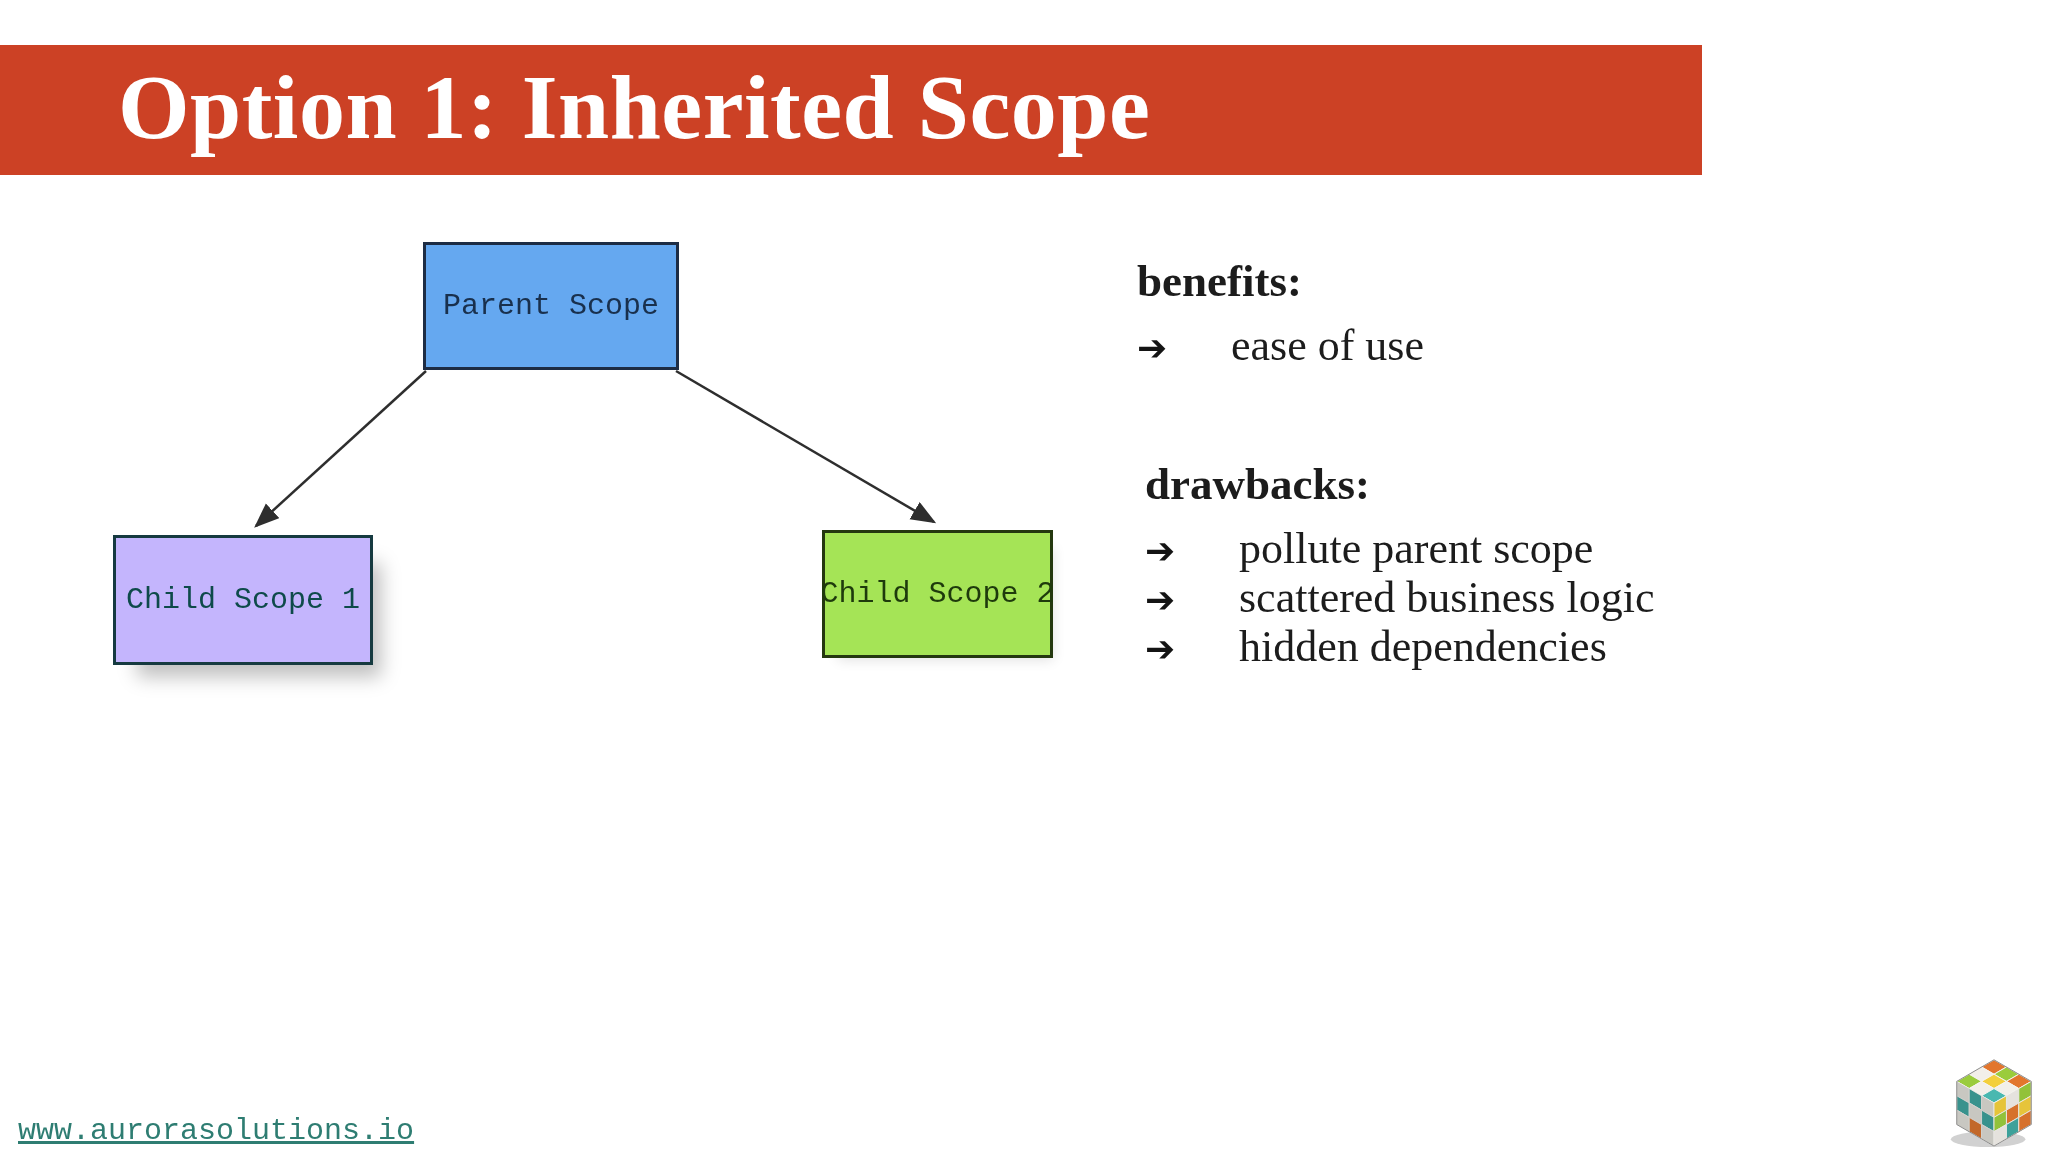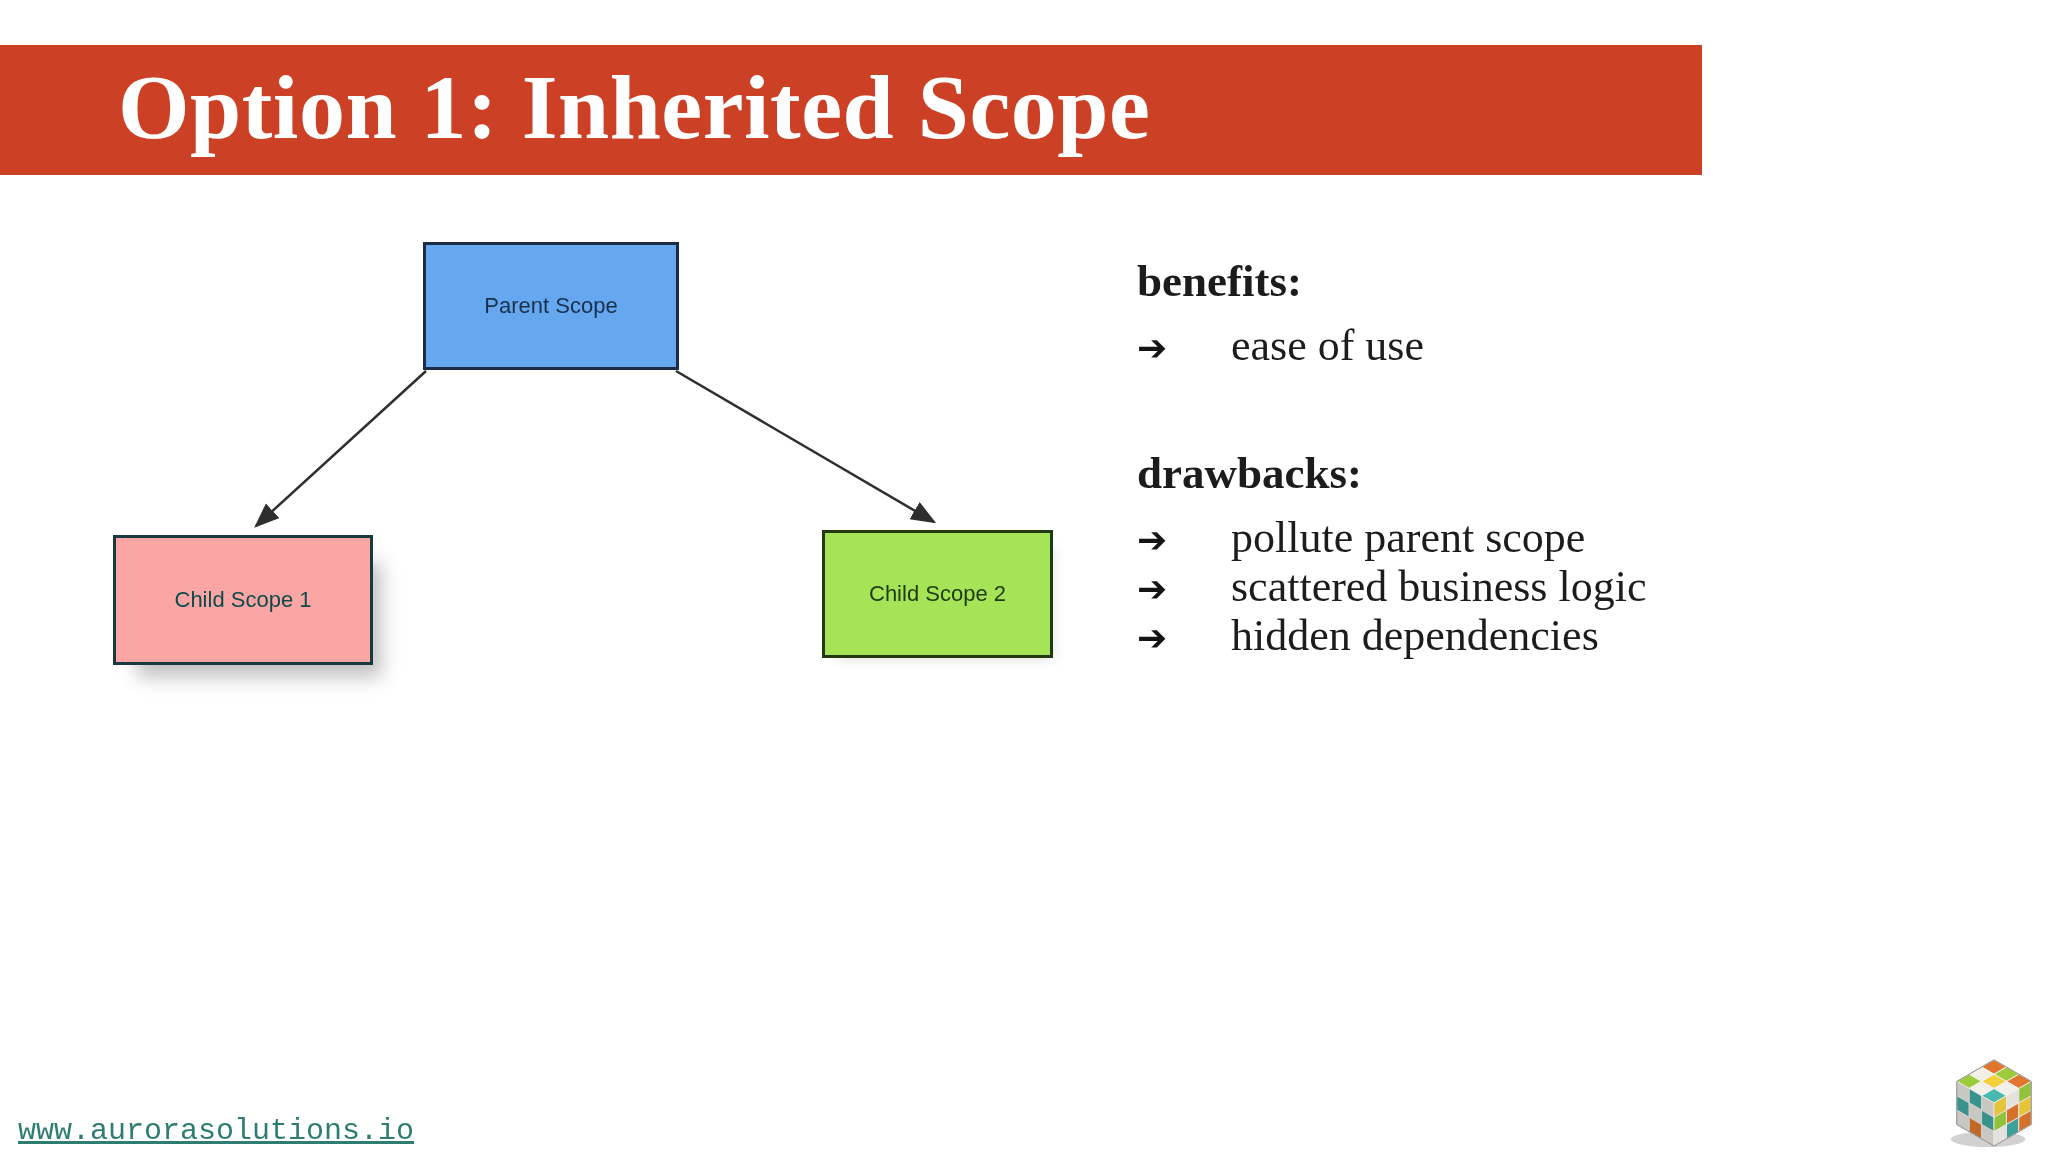--- a/index.html
+++ b/index.html
@@ -43,54 +43,54 @@
     top: 0;
     width: 2048px;
     height: 1152px;
     pointer-events: none;
   }
   .node {
     position: absolute;
     display: flex;
     align-items: center;
     justify-content: center;
-    font-family: Liberation Sans, sans-serif;
-    font-size: 22px;
+    font-family: Liberation Mono, monospace;
+    font-size: 30px;
     white-space: nowrap;
     box-sizing: border-box;
   }
   .node-parent {
     left: 423px; top: 242px; width: 256px; height: 128px;
     background: #65a8f0;
     border: 3px solid #1d2c44;
     color: #19304d;
   }
   .node-child1 {
     left: 113px; top: 535px; width: 260px; height: 130px;
-    background: #fca5a5;
+    background: #c4b5fd;
     border: 3px solid #163a40;
     color: #0e4a4a;
     box-shadow: 16px 20px 18px -8px rgba(0,0,0,0.25);
   }
   .node-child2 {
     left: 822px; top: 530px; width: 231px; height: 128px;
     background: #a5e456;
     border: 3px solid #24380f;
     color: #1e3a0c;
     box-shadow: 8px 10px 12px -8px rgba(0,0,0,0.12);
   }
 
   
   .notes-section {
     position: absolute;
     left: 1137px;
     color: #1c1c1c;
   }
   .benefits-block  { top: 234px; margin-top: 20px; }
-  .drawbacks-block { top: 446px; }
+  .drawbacks-block { top: 457px; margin-left: 8px; }
   .sec-heading {
     font-size: 45px;
     font-weight: bold;
     line-height: 54px;
   }
   .bullet-list { margin-top: 14px; }
   .bullet-row {
     display: flex;
     align-items: baseline;
     line-height: 47px;

